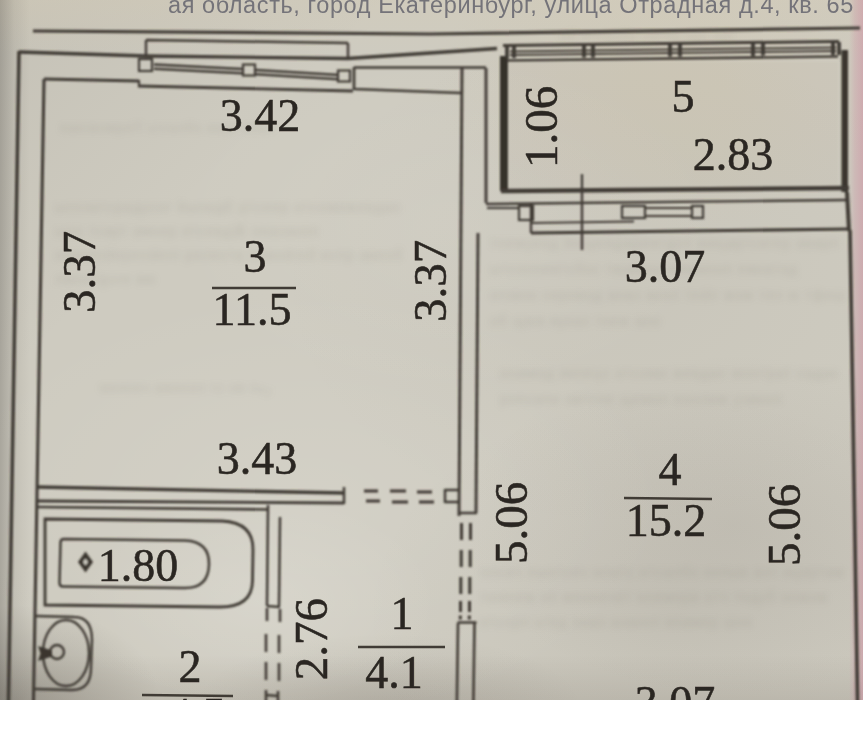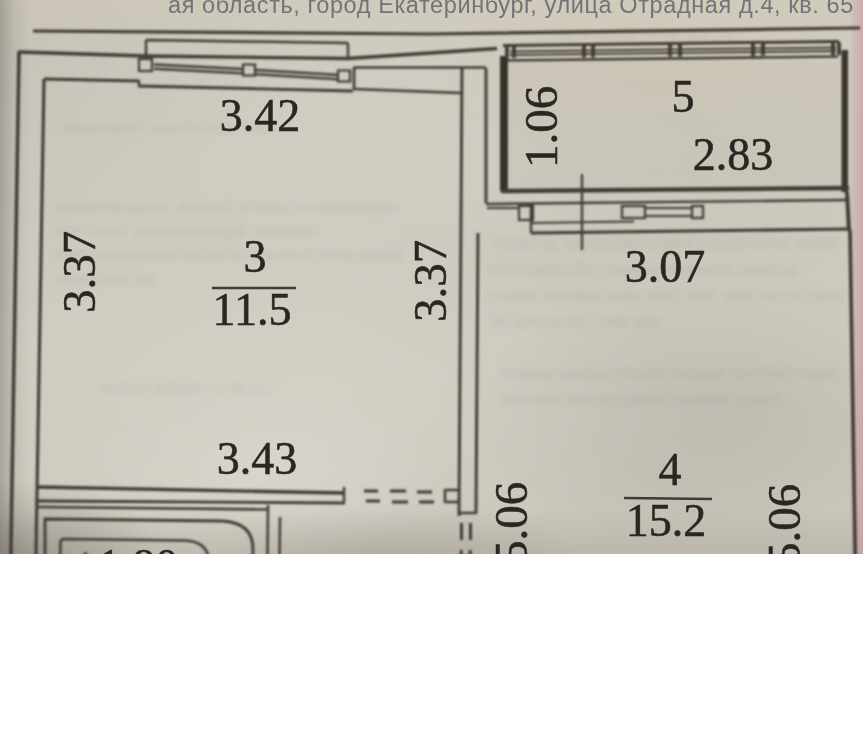--- a/index.html
+++ b/index.html
@@ -1,17 +1,17 @@
 <!DOCTYPE html>
 <html><head>
 <meta charset="utf-8">
 <style>
   html,body{margin:0;padding:0;-webkit-font-smoothing:antialiased;}
   *{-webkit-font-smoothing:antialiased;}
-  #page{position:relative;width:863px;height:554px;overflow:hidden;
+  #page{position:relative;width:863px;height:700px;overflow:hidden;
     background:#cecbc0;
     font-family:"Liberation Serif", serif;}
   #bg{position:absolute;inset:0;
     background:
       radial-gradient(65% 48% at 36% 72%, rgba(255,255,250,0.11), rgba(0,0,0,0) 65%),
       radial-gradient(55% 42% at 52% 32%, rgba(255,255,248,0.08), rgba(0,0,0,0) 60%),
       linear-gradient(90deg, rgba(55,52,48,0.25) 0px, rgba(55,52,48,0.08) 14px, rgba(55,52,48,0.0) 30px),
       linear-gradient(270deg, rgba(205,140,160,0.50) 0px, rgba(205,140,160,0.28) 8px, rgba(205,140,160,0.0) 14px),
       linear-gradient(0deg, rgba(80,70,60,0.12) 0px, rgba(80,70,60,0.0) 45px),
       linear-gradient(180deg, rgba(214,204,180,0.30) 0px, rgba(214,204,180,0.0) 55px),

